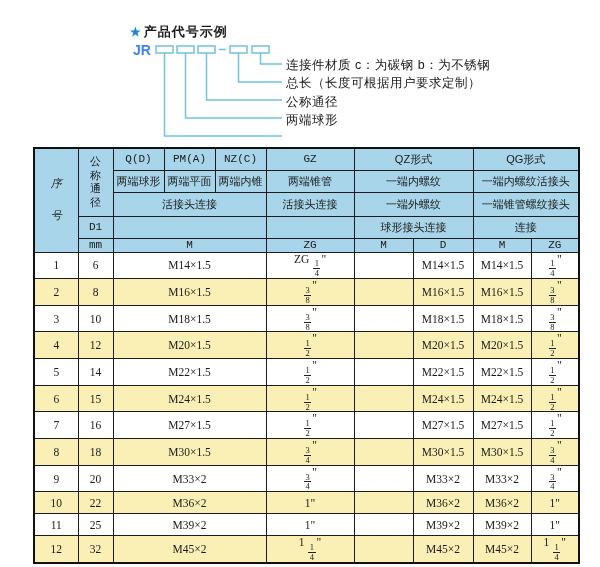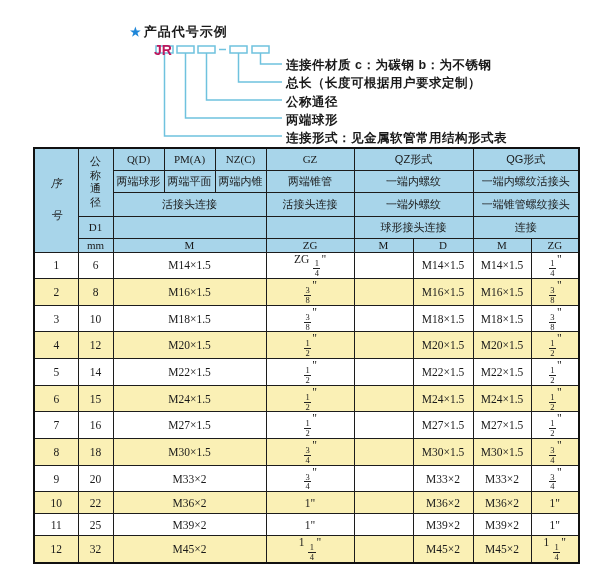--- a/index.html
+++ b/index.html
@@ -15,27 +15,26 @@
   .diagram{position:absolute;left:16px;top:0;width:600px;height:146px;}
   .diagram svg{position:absolute;left:0;top:0;}
   .star-title{
     position:absolute;left:114px;top:23px;
     font-size:13px;font-weight:bold;letter-spacing:1px;
     white-space:nowrap;
   }
   .star{color:#1e86d8;font-size:12px;margin-right:2px;}
   .jr-code{
     position:absolute;left:117px;top:42px;
-    font-size:14px;font-weight:bold;color:#be185d;
+    font-size:14px;font-weight:bold;color:#3b82f6;
     font-family:"Liberation Sans", sans-serif;
-    margin-left:21px;
   }
   .diag-label{
     position:absolute;left:270px;
-    font-size:12.5px;font-weight:bold;white-space:nowrap;
+    font-size:12.5px;font-weight:normal;white-space:nowrap;
     letter-spacing:0.5px;
   }
   .diag-label.l0{top:57px;}
   .diag-label.l1{top:75px;}
   .diag-label.l2{top:94px;}
   .diag-label.l3{top:112px;}
   .diag-label.l4{top:130px;}
   
   .table-title{
     position:absolute;left:36px;top:123px;
@@ -49,21 +48,21 @@
     border-collapse:collapse;table-layout:fixed;
     border:2px solid #111;
   }
   table.ref td{
     border:1px solid #1c1c1c;
     text-align:center;vertical-align:middle;
     padding:0;overflow:hidden;
     font-size:11px;
   }
   tr.hdr td{background:#a8d5ea;}
-  .code{font-family:Liberation Serif, serif;font-size:11.5px;}
+  .code{font-family:Liberation Mono, monospace;font-size:11.5px;}
   .vtext{
     display:inline-block;width:1.15em;
     word-break:break-all;line-height:1.25;
     font-size:11px;
   }
   .lh-wide{line-height:2.9;font-style:italic;}
   tr.row-white td{background:#ffffff;}
   tr.row-yellow td{background:#faf0b5;}
   tbody.data td{
     font-family:"Liberation Serif", serif;
@@ -99,21 +98,20 @@
       </g>
     </svg>
     <div class="star-title">
       <span class="star">★</span><span>产品代号示例</span>
     </div>
     <div class="jr-code">JR</div>
     <div class="diag-label l0">连接件材质  c：为碳钢  b：为不锈钢</div>
     <div class="diag-label l1">总长（长度可根据用户要求定制）</div>
     <div class="diag-label l2">公称通径</div>
     <div class="diag-label l3">两端球形</div>
-    <div class="diag-label l4">连接形式：见金属软管常用结构形式表</div>
   </div>
 
 
   <table class="ref">
     <colgroup>
       <col style="width:44px">
         <col style="width:35px">
       <col style="width:51px">
         <col style="width:51px">
         <col style="width:51px">

